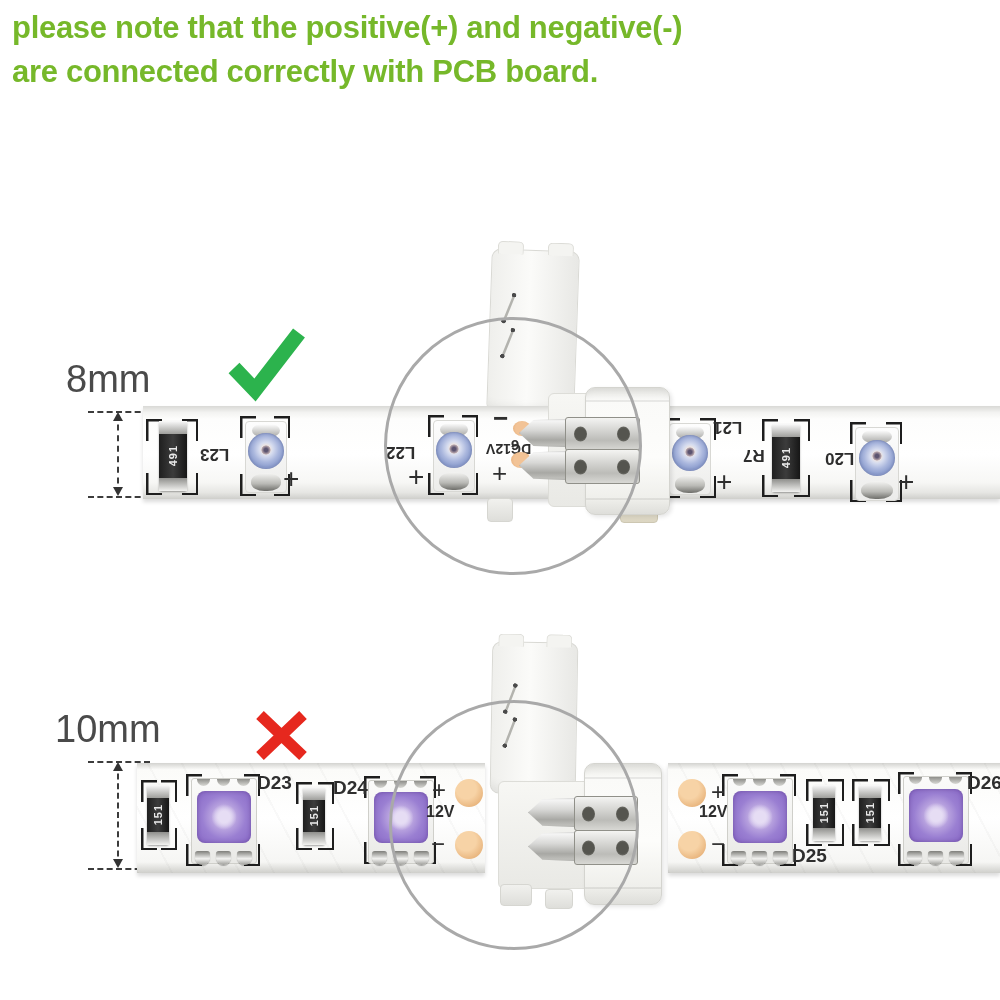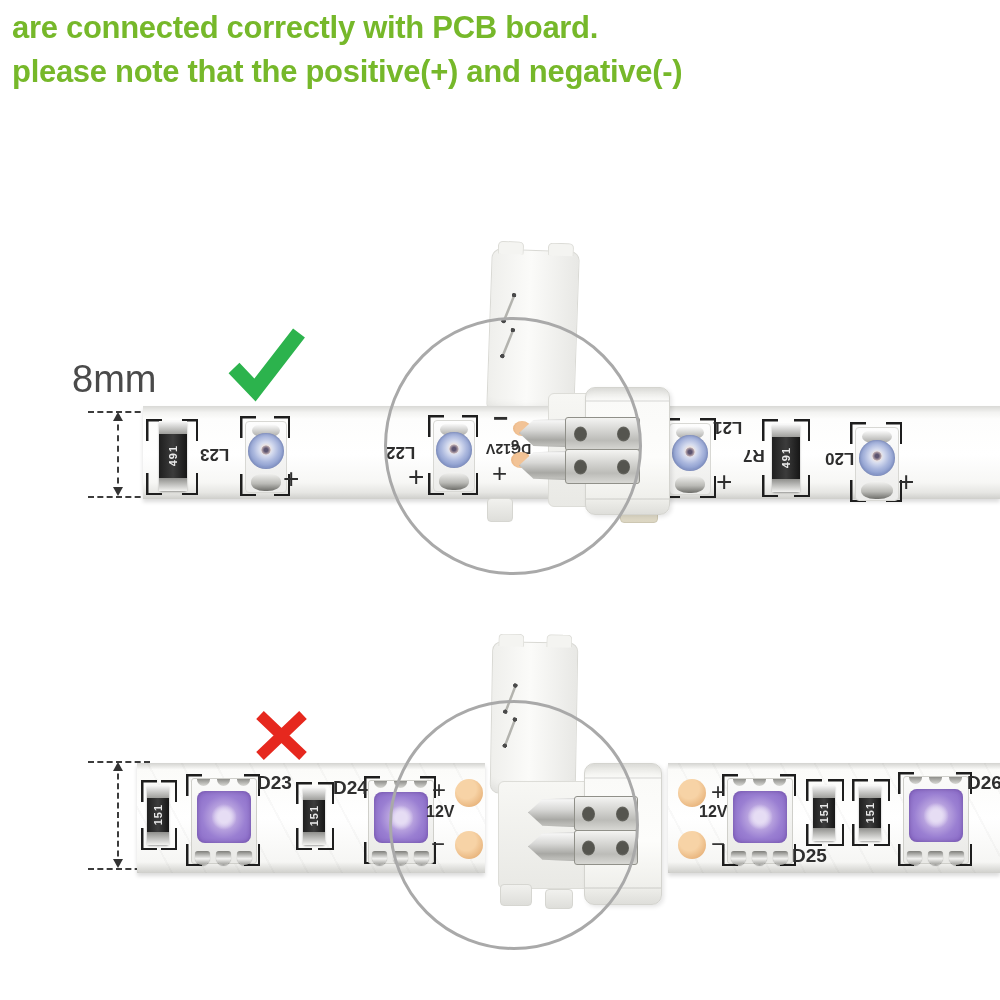--- a/index.html
+++ b/index.html
@@ -120,25 +120,25 @@
 
   
   .ring{position:absolute;z-index:10;border:3.5px solid #a9a9a9;border-radius:50%;}
 </style>
 </head>
 <body>
 
 <div id="canvas">
 
   <div class="hdr">
+    <div>please note that the positive(+) and negative(-)</div>
     <div>are connected correctly with PCB board.</div>
-    <div>please note that the positive(+) and negative(-)</div>
-  </div>
-
-  <div class="size-label" style="left:72px;top:358px;">8mm</div>
+  </div>
+
+  <div class="size-label" style="left:66px;top:358px;">8mm</div>
 
   <div class="dash-h" style="left:88px;top:411px;"></div>
   <div class="dash-h" style="left:88px;top:496px;"></div>
   <div class="dash-v" style="left:117px;top:414px;height:80px;"></div>
   <div class="arr up" style="left:113px;top:412px;"></div>
   <div class="arr down" style="left:113px;top:487px;"></div>
 
   <div class="verdict" style="left:226px;top:324px;">
     <svg width="80" height="78" viewBox="0 0 80 78">
         <path d="M8 44 L29 66 L73 9" fill="none" stroke="#2cb34d" stroke-width="15"></path>
@@ -232,20 +232,21 @@
   <div class="cbox" style="left:850px;top:422px;width:52px;height:80px;"></div>
   <div class="led3528" style="left:855px;top:427px;width:42px;height:72px;">
     <div class="cap"></div>
     <div class="dome"></div>
     <div class="blob"></div>
   </div>
   <div class="mark" style="left:898px;top:466px;font-size:28px;font-weight:400;">+</div>
 
   <div class="ring" style="left:384px;top:317px;width:252px;height:252px;"></div>
 
+  <div class="size-label" style="left:55px;top:708px;">10mm</div>
 
   <div class="dash-h" style="left:88px;top:761px;"></div>
   <div class="dash-h" style="left:88px;top:868px;"></div>
   <div class="dash-v" style="left:117px;top:764px;height:102px;"></div>
   <div class="arr up" style="left:113px;top:762px;"></div>
   <div class="arr down" style="left:113px;top:859px;"></div>
 
   <div class="verdict" style="left:252px;top:708px;">
     <svg width="58" height="56" viewBox="0 0 58 56">
         <path d="M8 7 L51 48 M51 7 L8 48" fill="none" stroke="#e6281e" stroke-width="11"></path>

